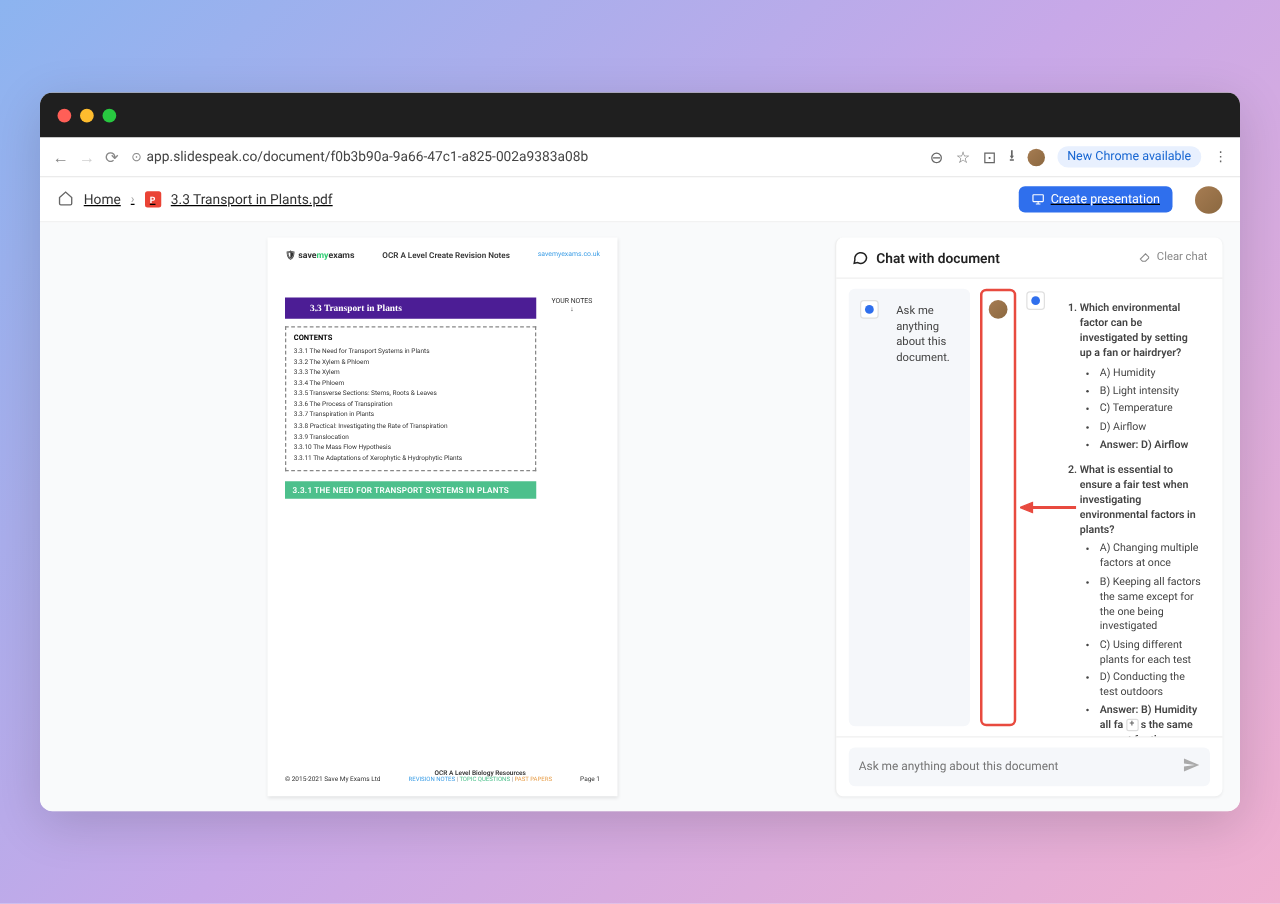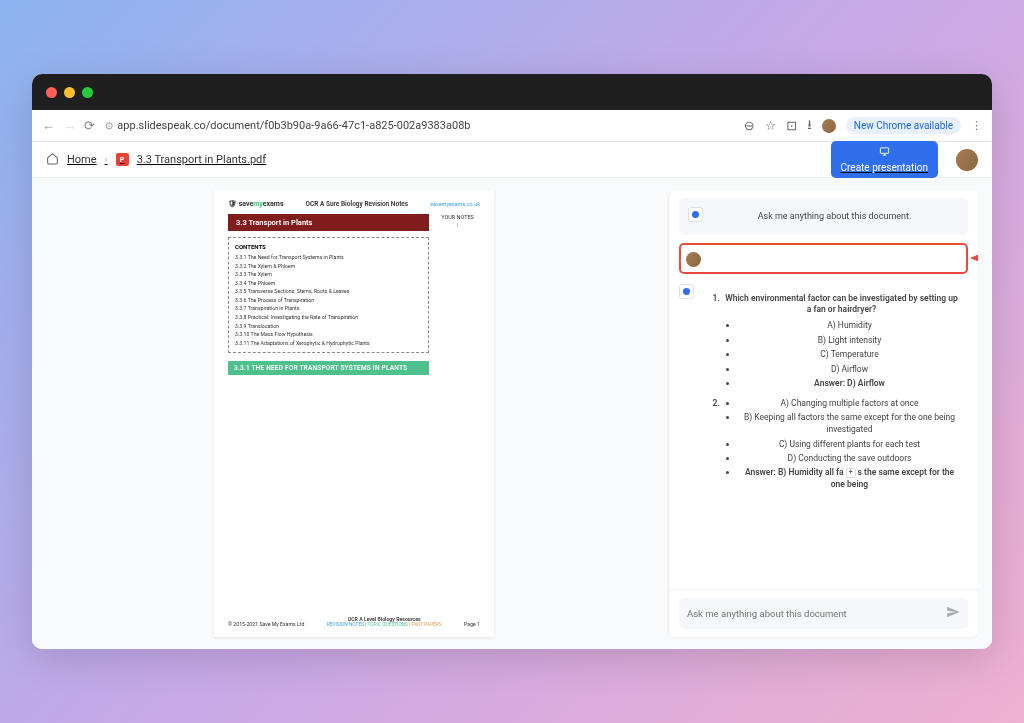--- a/index.html
+++ b/index.html
@@ -19,52 +19,52 @@
 .toolbar-right { margin-left: auto; display: flex; align-items: center; gap: 10px; }
 .tb-icon { color: #666; cursor: pointer; font-size: 13px; }
 .avatar-sm { width: 14px; height: 14px; border-radius: 50%; background: linear-gradient(135deg,#a67c52,#8b6840); }
 .chrome-btn { background: #e8f0fe; color: #1967d2; border: none; padding: 3px 8px; border-radius: 10px; font-size: 10px; cursor: pointer; }
 .vdots { color: #666; cursor: pointer; }
 .app-header { height: 36px; background: #fff; border-bottom: 1px solid #eee; display: flex; align-items: center; padding: 0 14px; gap: 8px; text-decoration: underline; }
 .home-icon { width: 13px; height: 13px; }
 .chev { color: #aaa; font-size: 10px; }
 .pdf-icon { width: 13px; height: 13px; background: #ea4335; border-radius: 2px; display: flex; align-items: center; justify-content: center; color: #fff; font-size: 7px; font-weight: bold; }
 .doc-label { font-size: 11px; color: #333; }
-.create-btn { margin-left: auto; background: #2f6fed; color: #fff; border: none; padding: 5px 10px; border-radius: 5px; font-size: 10px; cursor: pointer; display: flex; align-items: center; gap: 5px; flex-direction: column; }
+.create-btn { margin-left: auto; background: #2f6fed; color: #fff; border: none; padding: 5px 10px; border-radius: 5px; font-size: 10px; cursor: pointer; display: flex; align-items: center; gap: 5px; }
 .avatar-lg { width: 22px; height: 22px; border-radius: 50%; background: linear-gradient(135deg,#a67c52,#8b6840); margin-left: 10px; }
 .content { flex: 1; display: flex; background: #f9fafb; overflow: hidden; }
 .doc-pane { flex: 1; display: flex; padding: 12px 10px 12px 18px; overflow: hidden; justify-content: center; }
-.doc-page { width: 280px; height: 100%; background: #fff; box-shadow: 0 1px 3px rgba(0,0,0,0.1); padding: 10px 14px; display: flex; flex-direction: column; font-size: 6.5px; }
+.doc-page { width: 280px; height: 100%; background: #fff; box-shadow: 0 1px 3px rgba(0,0,0,0.1); padding: 10px 14px; display: flex; flex-direction: column; font-size: 6.5px; gap: 24px; }
 .doc-top { display: flex; justify-content: space-between; align-items: center; margin-bottom: 6px; }
 .logo-sme { font-size: 7px; font-weight: bold; color: #333; }
 .logo-sme .accent { color: #2ecc71; }
 .doc-brand-mid { font-size: 6.5px; color: #333; font-weight: 600; }
 .doc-brand-link { font-size: 5.5px; color: #3d9ee6; }
 .sidenote { width: 45px; display: flex; flex-direction: column; align-items: center; font-size: 5.5px; color: #333; gap: 1px; }
 .doc-body { display: flex; gap: 6px; }
 .doc-main { flex: 1; }
-.section-banner { background: #7f1d1d; color: #fff; padding: 4px 8px; font-size: 7.5px; font-weight: 600; margin-bottom: 6px; }
+.section-banner { background: #4c1d95; color: #fff; padding: 4px 20px; font-size: 7.5px; font-weight: 600; margin-bottom: 6px; font-family: Liberation Serif, serif; }
 .contents-box { border: 0.5px dashed #888; padding: 5px 6px; margin-bottom: 8px; }
 .contents-title { font-size: 6px; font-weight: bold; margin-bottom: 3px; }
 .contents-list { list-style: none; }
 .contents-list li { font-size: 5.2px; color: #333; line-height: 1.65; }
 .subsection-banner { background: #4dc08c; color: #fff; padding: 3px 6px; font-size: 6.5px; font-weight: 600; letter-spacing: 0.2px; }
 .doc-footer { margin-top: auto; display: flex; justify-content: space-between; align-items: flex-end; font-size: 5.2px; color: #333; }
 .footer-mid { text-align: center; flex: 1; }
 .footer-mid .ft1 { font-weight: 600; }
 .footer-links { font-size: 4.8px; }
 .footer-links span.rev { color: #3d9ee6; }
 .footer-links span.topic { color: #4dc08c; }
 .footer-links span.past { color: #e8a04d; }
 .footer-links .sep { color: #888; }
 .chat-pane { width: 310px; background: #fff; border-left: 1px solid #eee; display: flex; flex-direction: column; border-radius: 6px; margin: 12px 14px 12px 0; box-shadow: 0 1px 2px rgba(0,0,0,0.05); }
 .chat-header { display: flex; align-items: center; justify-content: space-between; padding: 9px 12px; border-bottom: 1px solid #f0f0f0; }
 .chat-title { display: flex; align-items: center; gap: 6px; font-size: 11px; font-weight: 600; color: #222; }
 .clear-chat { display: flex; align-items: center; gap: 4px; font-size: 9px; color: #888; cursor: pointer; }
-.chat-body { flex: 1; overflow: hidden; padding: 8px 10px; display: flex; flex-direction: column; gap: 8px; text-align: center; }
+.chat-body { flex: 1; overflow: hidden; padding: 8px 10px; display: flex; flex-direction: row; gap: 8px; }
 .msg-row { display: flex; gap: 7px; align-items: flex-start; position: relative; }
 .bot-square { width: 15px; height: 15px; border-radius: 3px; background: #fff; border: 1px solid #e0e0e0; display: flex; align-items: center; justify-content: center; flex-shrink: 0; margin-top: 2px; }
 .bot-dot { width: 7px; height: 7px; border-radius: 50%; background: #2f6fed; }
 .user-avatar { width: 15px; height: 15px; border-radius: 50%; background: linear-gradient(135deg,#a67c52,#8b6840); flex-shrink: 0; margin-top: 2px; }
 .msg-bubble { flex: 1; font-size: 9px; color: #444; line-height: 1.4; padding: 5px 7px; }
 .msg-intro { background: #f5f7fa; border-radius: 5px; padding: 7px 9px; }
 .user-row { border: 2px solid #e84a3f; border-radius: 5px; padding: 5px; }
 .msg-response ol { margin-left: 14px; margin-top: 6px; }
 .msg-response ol > li { margin-bottom: 8px; font-weight: 600; font-size: 8.5px; }
 .msg-response ul { list-style: disc; margin-left: 16px; margin-top: 4px; font-weight: normal; }
@@ -126,21 +126,21 @@
       <span>Create presentation</span>
     </button>
     <span class="avatar-lg"></span>
   </div>
 
   <div class="content">
     <div class="doc-pane">
       <div class="doc-page">
         <div class="doc-top">
           <span class="logo-sme">🛡 <span>save</span><span class="accent">my</span><span>exams</span></span>
-          <span class="doc-brand-mid">OCR A Sure Biology Revision Notes</span>
+          <span class="doc-brand-mid">OCR A Level Create Revision Notes</span>
           <span class="doc-brand-link">savemyexams.co.uk</span>
         </div>
         <div class="doc-body">
           <div class="doc-main">
             <div class="section-banner">3.3 Transport in Plants</div>
             <div class="contents-box">
               <div class="contents-title">CONTENTS</div>
               <ul class="contents-list">
                 <li>3.3.1 The Need for Transport Systems in Plants</li>
                 <li>3.3.2 The Xylem &amp; Phloem</li>
@@ -169,20 +169,34 @@
             <div class="footer-links">
               <span class="rev">REVISION NOTES</span><span class="sep"> | </span><span class="topic">TOPIC QUESTIONS</span><span class="sep"> | </span><span class="past">PAST PAPERS</span>
             </div>
           </div>
           <span>Page 1</span>
         </div>
       </div>
     </div>
 
     <div class="chat-pane">
+      <div class="chat-header">
+        <div class="chat-title">
+          <svg width="14" height="14" viewBox="0 0 24 24" fill="none" stroke="#222" stroke-width="2">
+              <path d="M21 12a8 8 0 01-12 7l-5 1 1-5a8 8 0 1116-3z"></path>
+            </svg>
+          <span>Chat with document</span>
+        </div>
+        <div class="clear-chat">
+          <svg width="10" height="10" viewBox="0 0 24 24" fill="none" stroke="#888" stroke-width="2">
+              <path d="M19 13l-6 6H7l-4-4 10-10 6 6z"></path>
+            </svg>
+          <span>Clear chat</span>
+        </div>
+      </div>
 
       <div class="chat-body">
         <div class="msg-row msg-intro">
           <div class="bot-square">
               <div class="bot-dot"></div>
             </div>
           <div class="msg-bubble">Ask me anything about this document.</div>
         </div>
 
         <div class="msg-row user-row">
@@ -203,25 +217,26 @@
                 <span>Which environmental factor can be investigated by setting up a fan or hairdryer?</span>
                 <ul>
                   <li>A) Humidity</li>
                   <li>B) Light intensity</li>
                   <li>C) Temperature</li>
                   <li>D) Airflow</li>
                   <li style="font-weight:600">Answer: D) Airflow</li>
                 </ul>
               </li>
               <li>
+                <span>What is essential to ensure a fair test when investigating environmental factors in plants?</span>
                 <ul>
                   <li>A) Changing multiple factors at once</li>
                   <li>B) Keeping all factors the same except for the one being investigated</li>
                   <li>C) Using different plants for each test</li>
-                  <li>D) Conducting the save outdoors</li>
+                  <li>D) Conducting the test outdoors</li>
                   <li style="font-weight:600"><span>Answer: B) Humidity all fa</span><span class="bot-plus">+</span><span>s the same except for the one being</span></li>
                 </ul>
               </li>
             </ol>
           </div>
         </div>
       </div>
 
       <div class="chat-input-wrap">
         <div class="chat-input">

